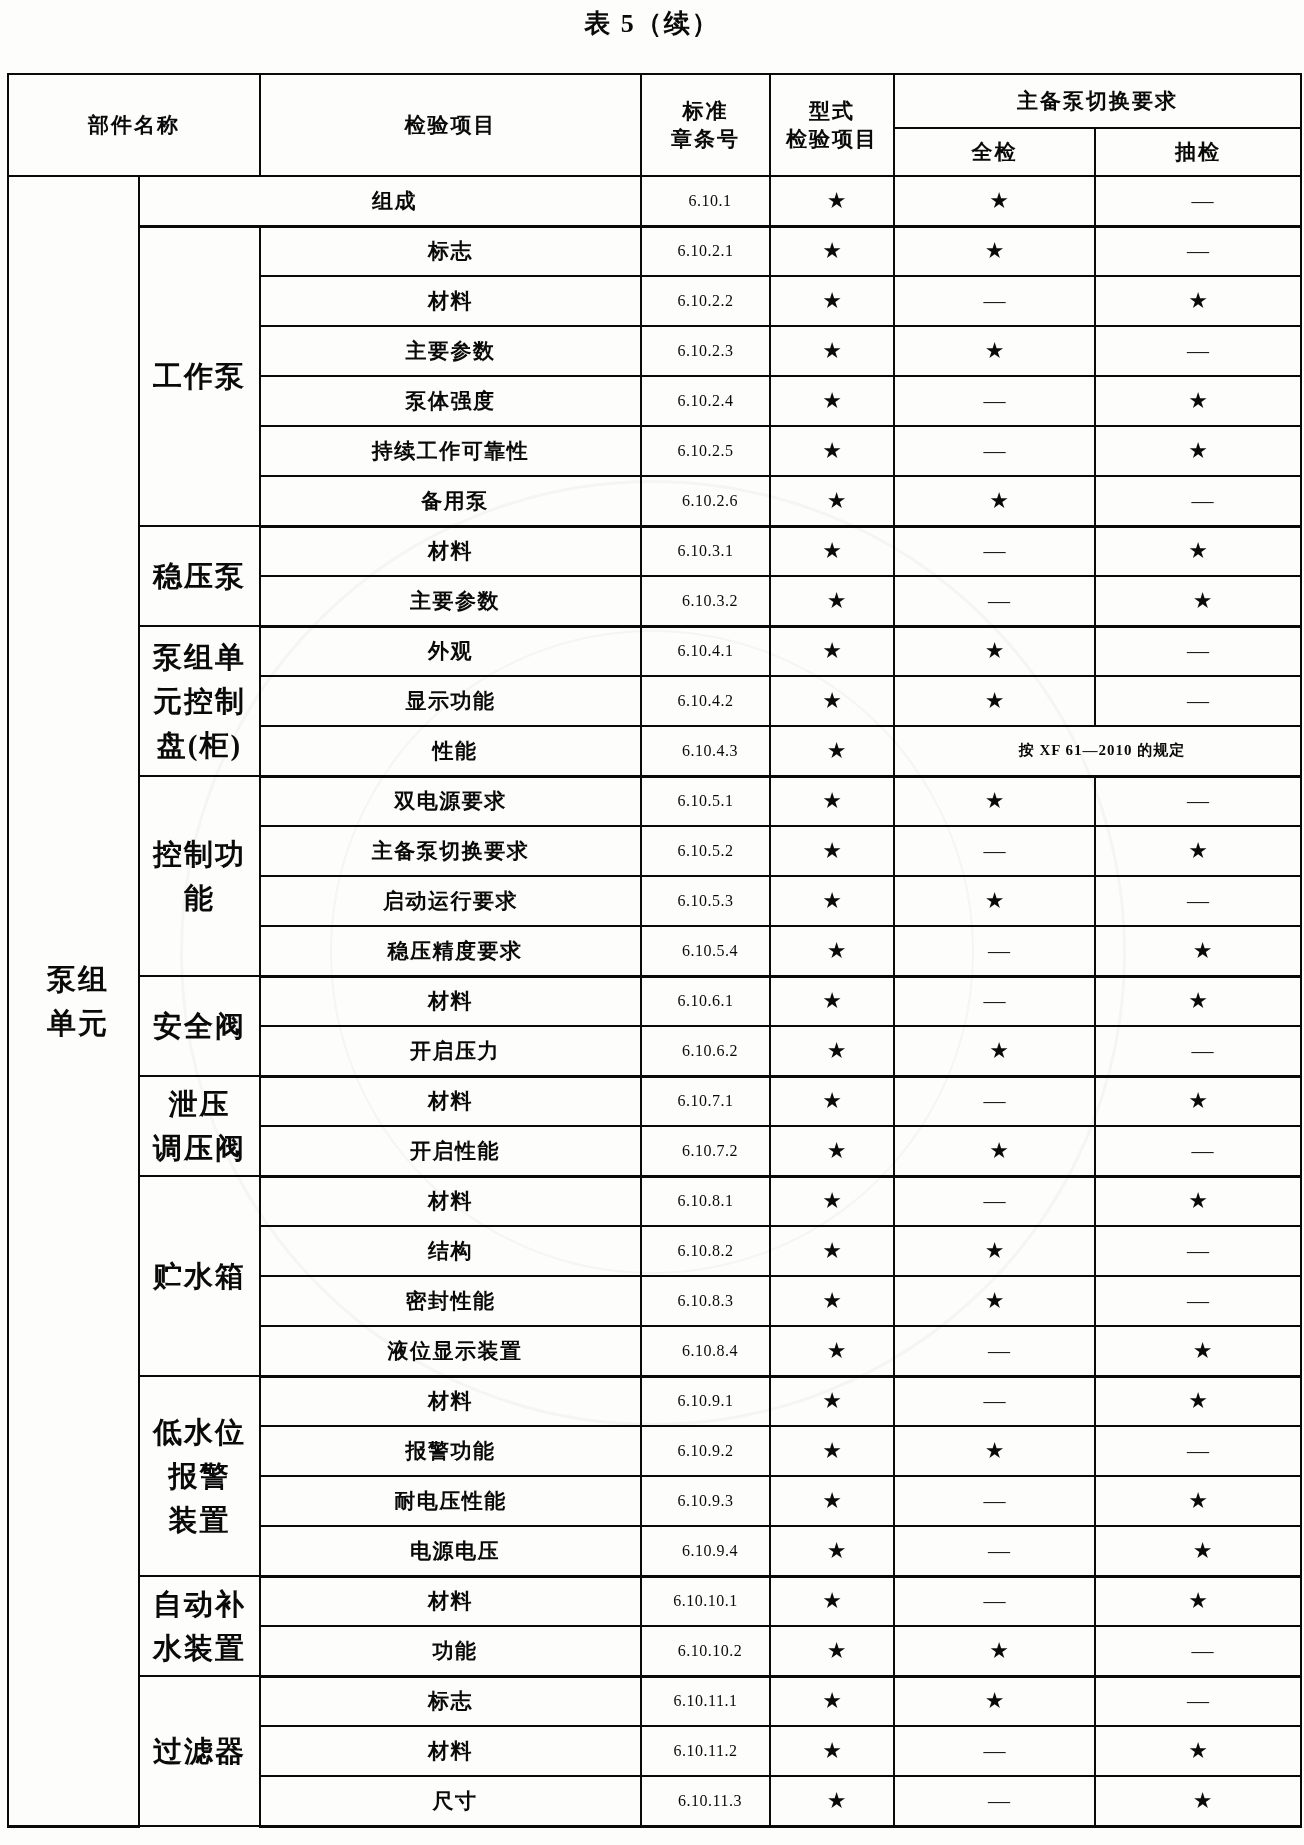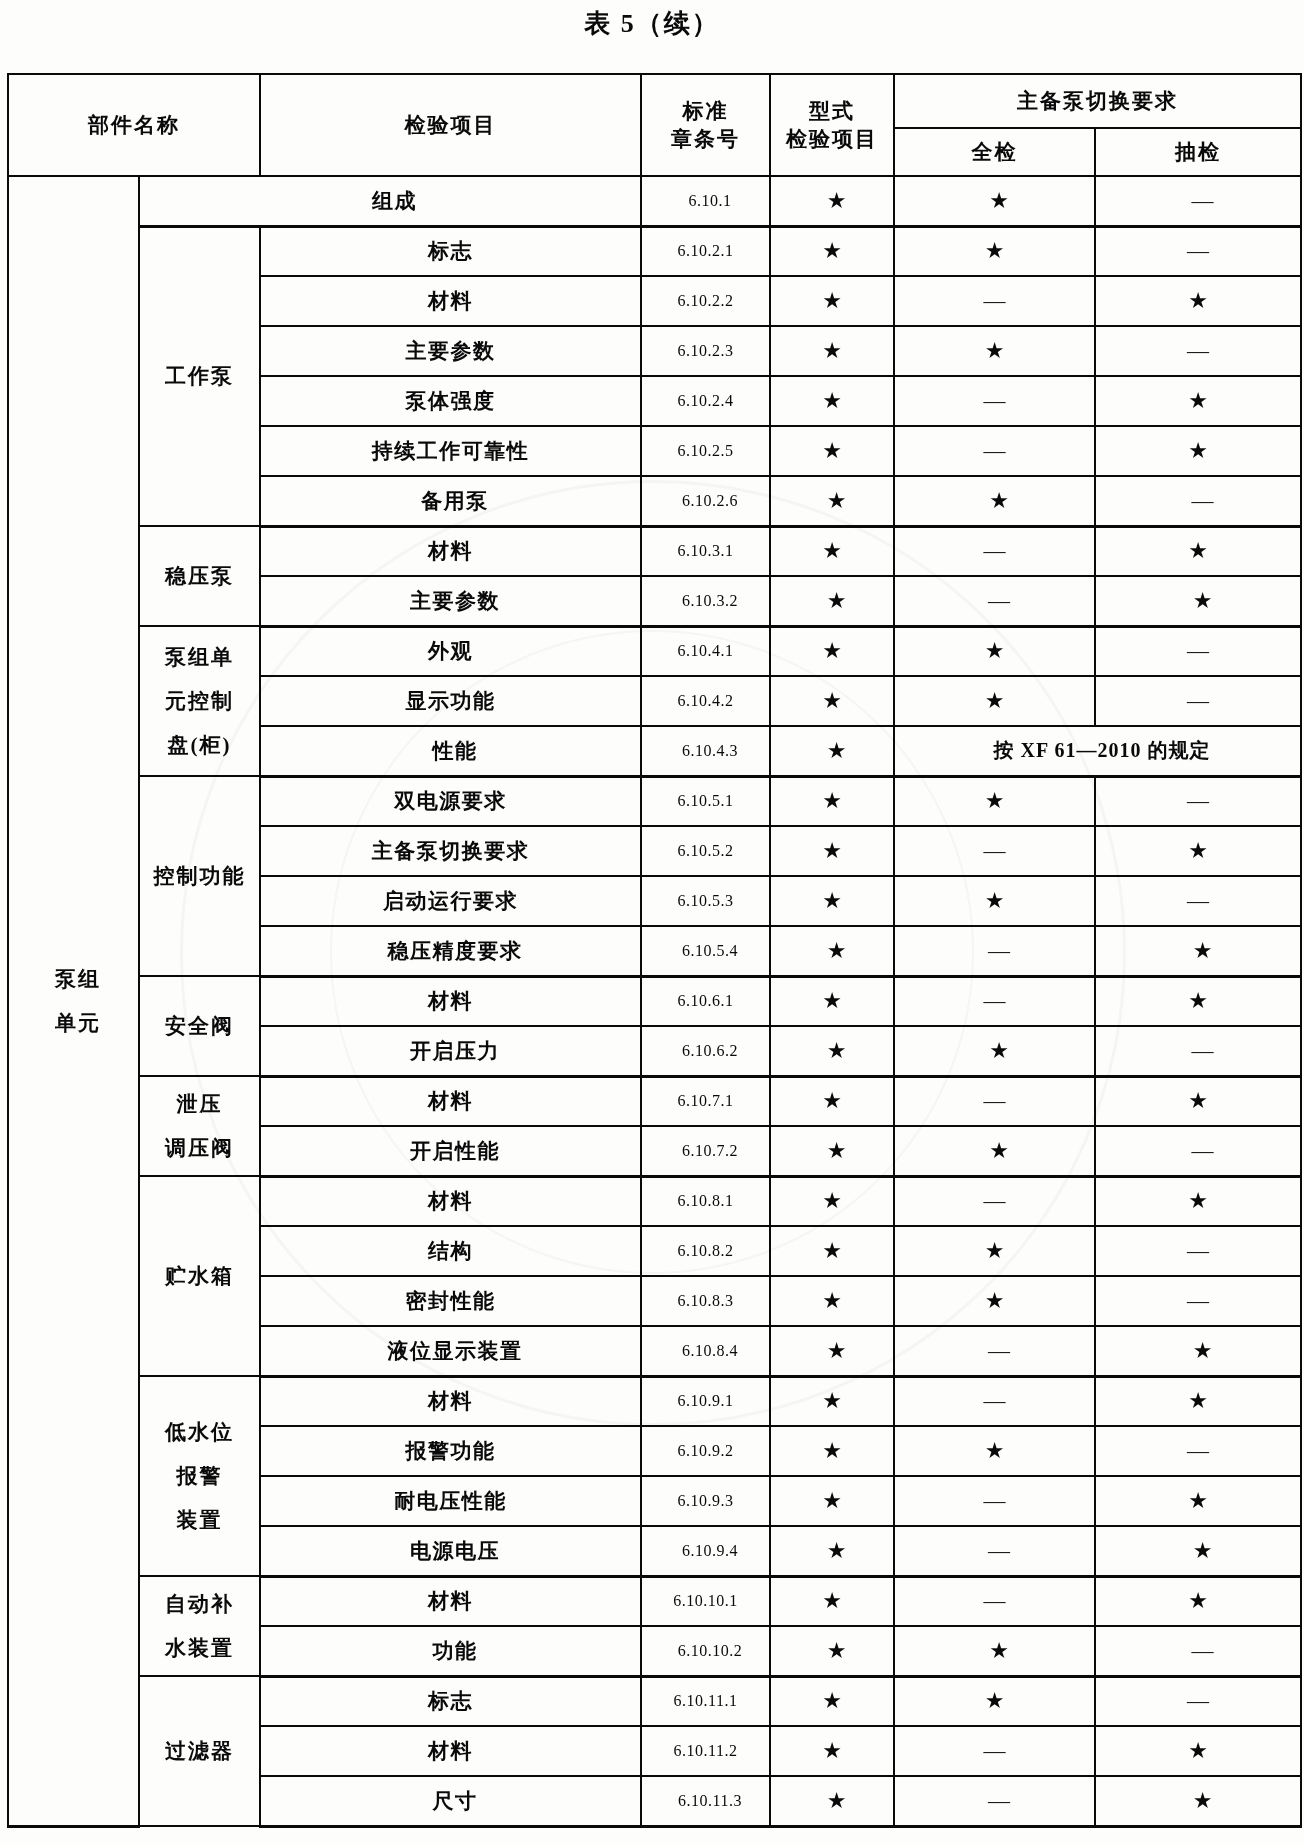--- a/index.html
+++ b/index.html
@@ -50,23 +50,23 @@
   thead th.factory{border-bottom-width:2px;}
   .pre{white-space:pre-line;line-height:1.35;margin-top:8px;}
   tbody tr{height:50px;}
   tbody td{
     border-top-width:1.5px;border-bottom-width:1.5px;
   }
   tbody tr.group-end td{border-bottom-width:3.5px;padding-left:9px;}
   td.cn{font-size:21px;font-weight:bold;letter-spacing:1.5px;}
   td.num{font-size:16px;font-weight:normal;letter-spacing:0.5px;}
   td.sym{font-size:22px;font-weight:normal;}
-  td.note{font-size:20px;font-weight:bold;letter-spacing:1px;}
+  td.note{font-size:15px;font-weight:bold;letter-spacing:1px;}
   td.group-cell div,td.unit-cell div{line-height:44px;}
-  td.group-cell,td.unit-cell{font-size:21px;font-weight:bold;letter-spacing:2px;}
+  td.group-cell,td.unit-cell{font-size:29px;font-weight:bold;letter-spacing:2px;}
 </style>
 </head>
 <body>
 
 <div class="page">
   <div class="watermark"></div>
   <div class="watermark-inner"></div>
 
   <div class="title">表 5（续）</div>
 

